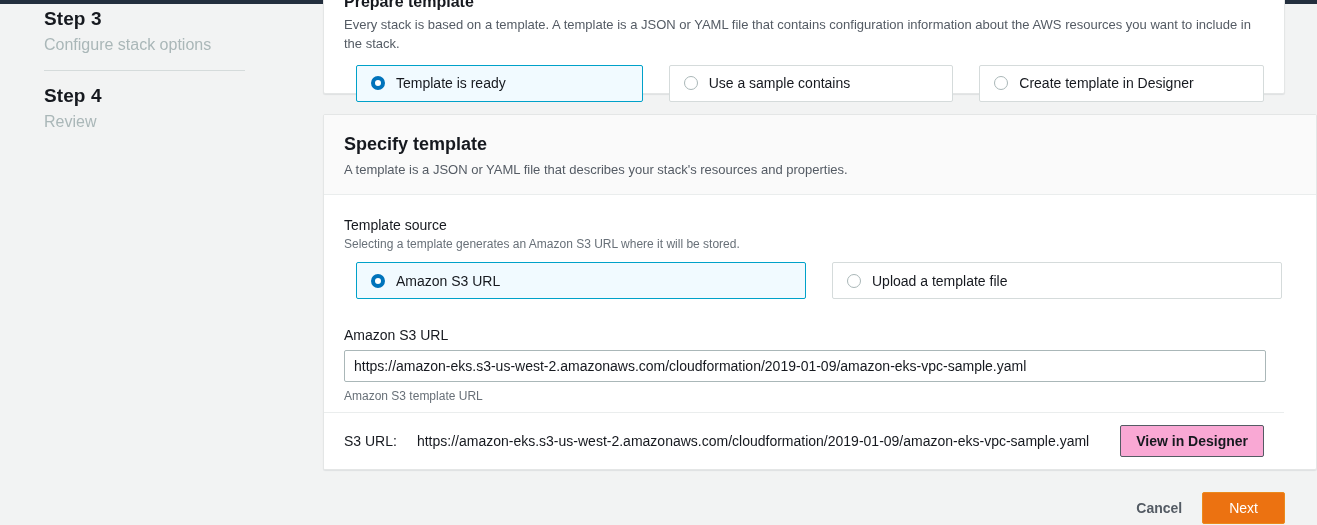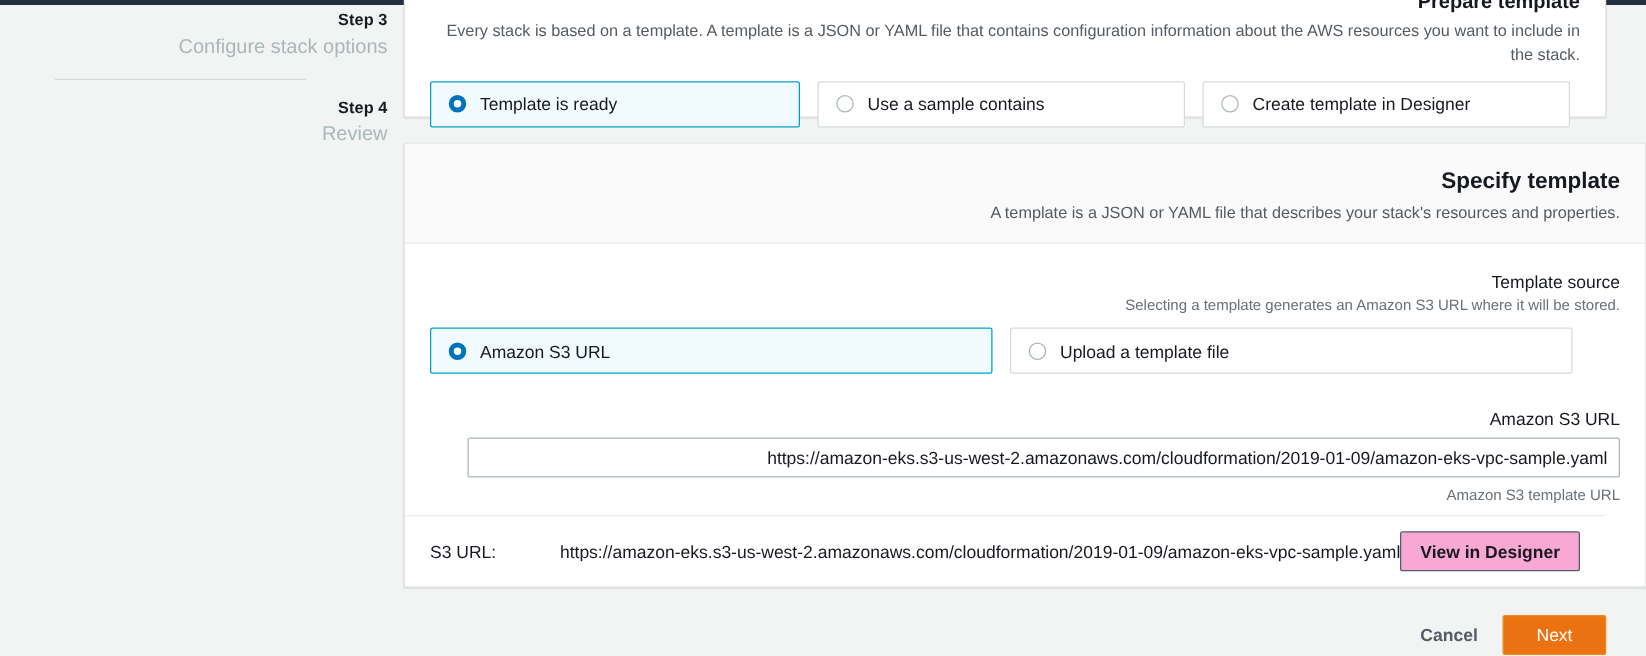--- a/index.html
+++ b/index.html
@@ -1,15 +1,15 @@
 <!DOCTYPE html>
 <html><head>
 <meta charset="utf-8">
 <style>
-  * { box-sizing: border-box; margin: 0; padding: 0; text-align: right; }
+  * { box-sizing: border-box; margin: 0; padding: 0; }
 
   html, body {
     width: 1317px;
     height: 525px;
     overflow: hidden;
   }
 
   body {
     font-family: "Liberation Sans", sans-serif;
     background: #f2f3f3;
@@ -31,21 +31,21 @@
   .sidebar {
     position: absolute;
     top: 4px; left: 0;
     width: 310px;
     height: 521px;
     background: #f2f3f3;
     padding-left: 44px;
   }
   .step-block { margin-bottom: 0; }
   .step-title {
-    font-size: 13px;
+    font-size: 19px;
     font-weight: bold;
     color: #16191f;
     letter-spacing: .1px;
   }
   .step-label {
     font-size: 16px;
     color: #aab7b8;
     margin-top: 6px;
   }
   .step-divider {
@@ -104,20 +104,21 @@
     align-items: center;
     gap: 11px;
     height: 37px;
     padding: 0 14px;
     border: 1px solid #d5dbdb;
     border-radius: 2px;
     background: #ffffff;
     cursor: pointer;
     font-size: 14px;
     color: #16191f;
+    margin-left: 12px;
   }
   .tile.selected {
     border: 1px solid #00a1c9;
     background: #f1faff;
   }
   .tile-label { white-space: nowrap; }
 
   
   .radio {
     width: 14px; height: 14px;

